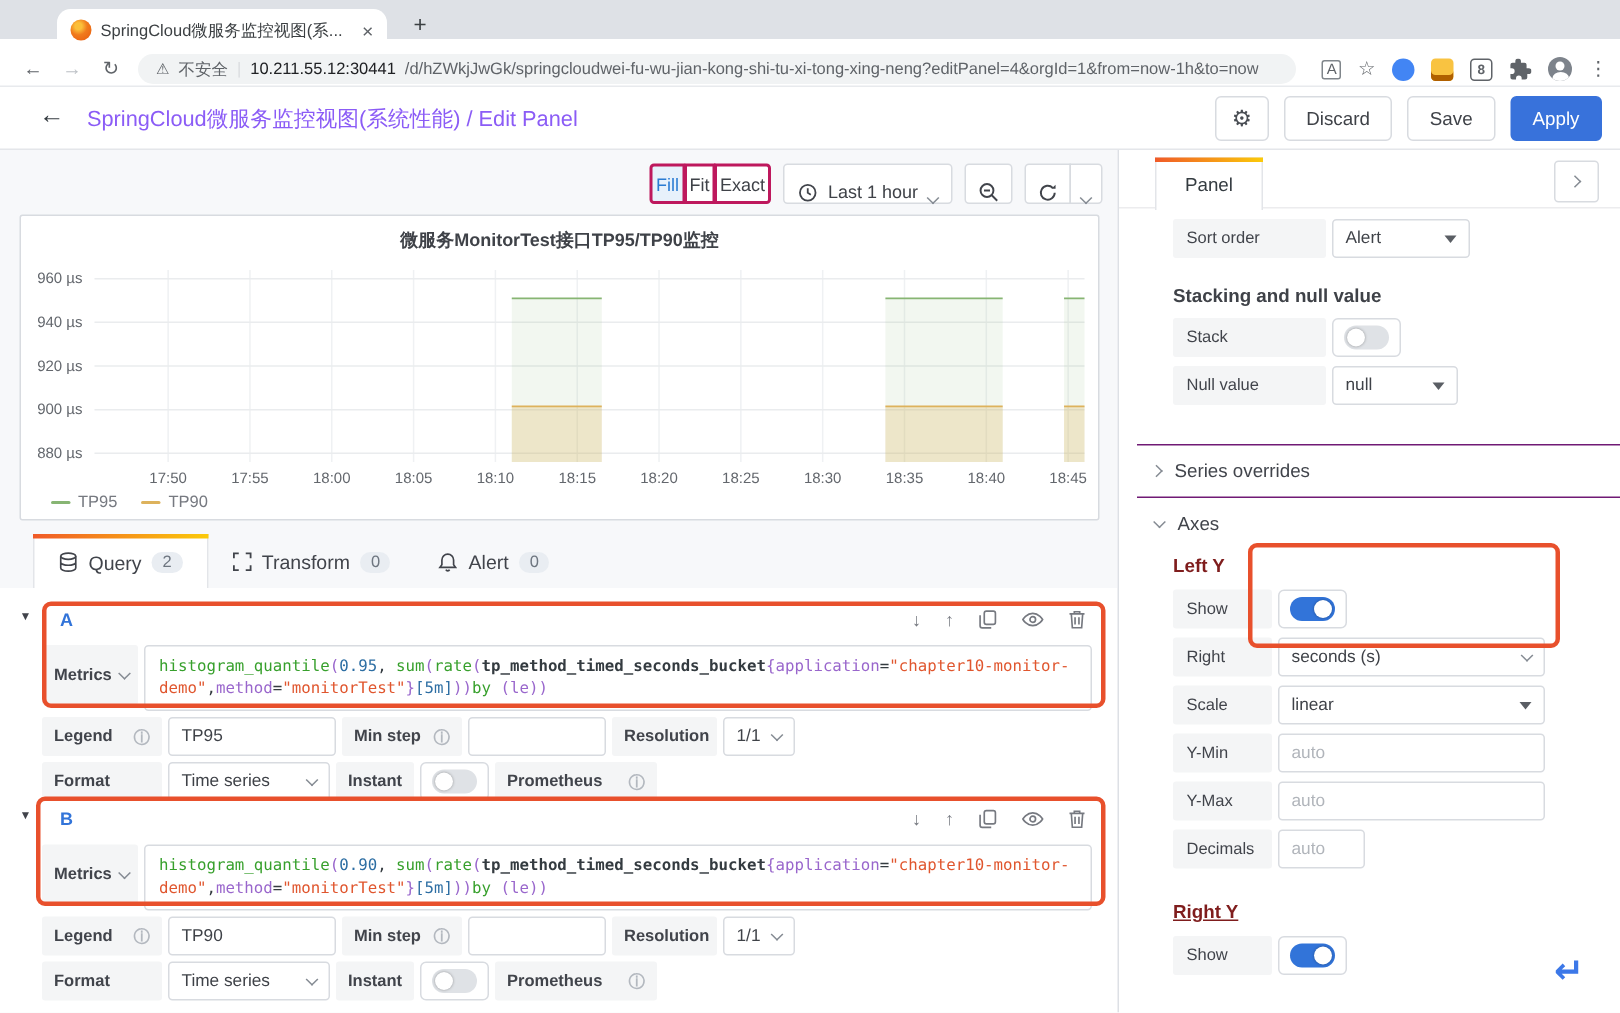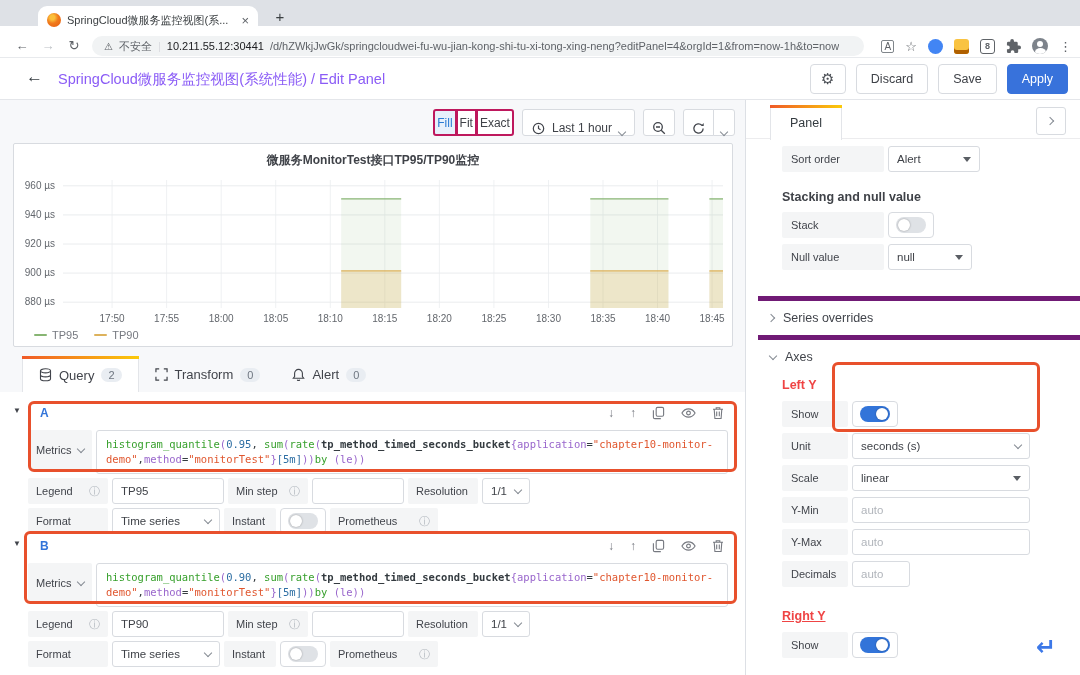--- a/index.html
+++ b/index.html
@@ -101,21 +101,21 @@
   
   .qchev{position:absolute;font-size:8px;color:#41444b;left:13px;}
   .query-block{position:absolute;left:28px;width:708px;}
   .query-block.qa{top:300px;} .query-block.qb{top:433px;}
   .qhead{height:26px;display:flex;align-items:center;padding:0 12px;}
   .qref{font-size:12px;font-weight:700;color:#3274d9;flex:1;}
   .qicons{display:flex;gap:16px;align-items:center;color:#767980;}
   .qicons .uarr{font-size:12px;color:#767980;}
   .qrow{display:flex;align-items:flex-start;margin-top:4px;}
   .chip{background:#f4f5f6;border-radius:2px;font-size:11px;color:#41444b;display:flex;
-    align-items:center;padding:0 8px;height:26px;margin-right:4px;gap:5px;flex:none;}
+    align-items:center;padding:0 8px;height:26px;margin-right:4px;gap:5px;flex:none;font-weight:bold;}
   .chip .inf{margin-left:auto;}
   .mchip{height:40px;width:64px;justify-content:space-between;}
   .codebox{width:632px;height:44px;border:1px solid #d8dbe0;border-radius:3px;background:#fff;
     padding:6px 9px;font-family:"DejaVu Sans Mono","Liberation Mono",monospace;font-size:10.5px;
     line-height:15px;white-space:pre;overflow:hidden;}
   .tk-fn{color:#37a02c;} .tk-num{color:#2d6ea3;} .tk-s{color:#e0562e;}
   .tk-l{color:#9966cc;} .tk-p{color:#9966cc;} .tk-m{color:#343b40;font-weight:700;} .tk-d{color:#343b40;}
   .inp{height:26px;border:1px solid #d8dbe0;border-radius:3px;background:#fff;font-size:11.5px;
     color:#3f4248;padding:0 8px;margin-right:4px;font-family:inherit;outline:none;}
   .inp::placeholder{color:#b1b5bb;}
@@ -140,23 +140,23 @@
     background:linear-gradient(90deg,#f05a28,#fbca0a);}
   .pane-expand{position:absolute;right:14px;top:7px;width:30px;height:28px;border:1px solid #d8dbe0;
     border-radius:3px;background:#fff;display:flex;align-items:center;justify-content:center;}
   .pane-body{padding-top:7px;}
   .prow{display:flex;align-items:center;margin:0 0 6px 36px;}
   .pchip{background:#f4f5f6;border-radius:2px;font-size:11px;color:#41444b;display:flex;
     align-items:center;padding:0 9px;height:26px;margin-right:4px;flex:none;}
   .w102{width:102px;} .w66{width:66px;}
   .pheading{font-size:12.5px;font-weight:700;color:#3f4248;margin:18px 0 8px 36px;}
   .sections{margin-top:26px;}
-  .psection{margin-left:12px;border-top:5px solid #701a75;padding:10px 0 10px 12px;font-size:12.5px;
+  .psection{margin-left:12px;border-top:1px solid #701a75;padding:10px 0 10px 12px;font-size:12.5px;
     font-weight:500;color:#41444b;display:flex;gap:9px;align-items:center;}
-  .subhead{font-size:12.5px;font-weight:700;color:#ef4444;margin:4px 0 9px 36px;}
+  .subhead{font-size:12.5px;font-weight:700;color:#7f1d1d;margin:4px 0 9px 36px;}
   .subhead.gap{margin-top:22px;text-decoration:underline;}
 
   
   .anno{position:absolute;border:3px solid #e8502c;border-radius:6px;z-index:40;pointer-events:none;}
   .enterarrow{position:absolute;left:1036px;top:633px;font-size:24px;font-weight:700;color:#3c78e8;z-index:40;}
 
   svg.ic{display:block;}
 </style>
 </head>
 <body>
@@ -510,21 +510,21 @@
       </div>
 
       <div class="subhead">Left Y</div>
       <div class="prow">
         <div class="pchip w66">Show</div>
         <div class="swbox">
             <div class="pill on"></div>
           </div>
       </div>
       <div class="prow">
-        <div class="pchip w66">Unit</div>
+        <div class="pchip w66">Right</div>
         <div class="sel" style="width:178px">
             <span>seconds (s)</span>
             <span class="chev"></span>
           </div>
       </div>
       <div class="prow">
         <div class="pchip w66">Scale</div>
         <div class="sel" style="width:178px">
             <span>linear</span>
             <span class="car"></span>

